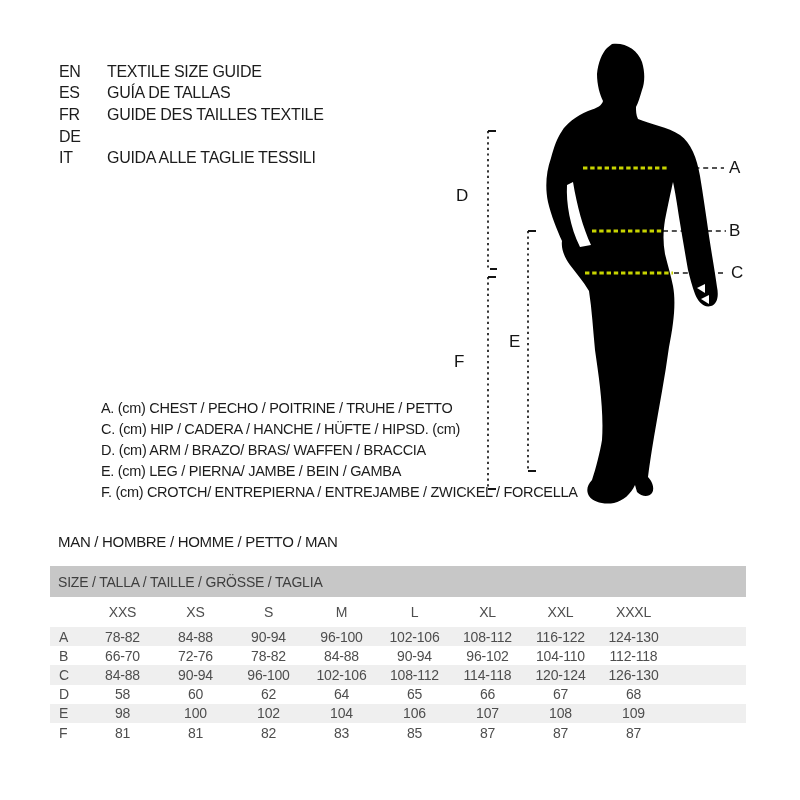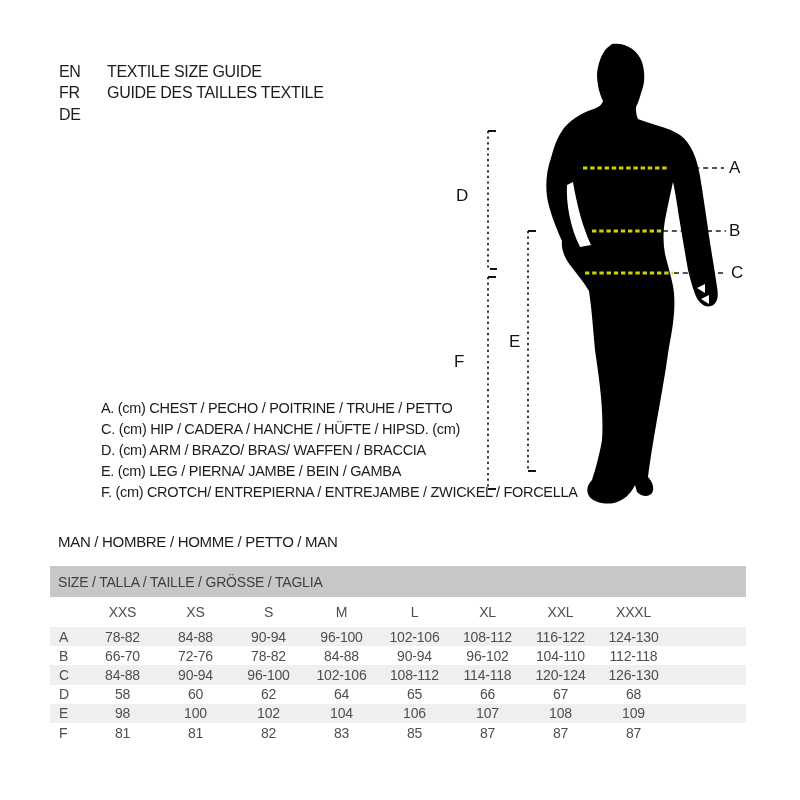--- a/index.html
+++ b/index.html
@@ -52,25 +52,33 @@
 </style>
 </head>
 <body>
 
 <div class="lang-list" id="lang-list">
     <div class="lang-row">
       <div class="lang-code" style="display: inline-block;">EN</div>
       <div class="lang-label">TEXTILE SIZE GUIDE</div>
     </div>
     <div class="lang-row">
+      <div class="lang-code" style="display: inline-block;">ES</div>
+      <div class="lang-label">GUÍA DE TALLAS</div>
+    </div>
+    <div class="lang-row">
       <div class="lang-code" style="display: inline-block;">FR</div>
       <div class="lang-label">GUIDE DES TAILLES TEXTILE</div>
     </div>
     <div class="lang-row">
       <div class="lang-code" style="display: inline-block;">DE</div>
+    </div>
+    <div class="lang-row">
+      <div class="lang-code" style="display: inline-block;">IT</div>
+      <div class="lang-label">GUIDA ALLE TAGLIE TESSILI</div>
     </div>
   </div>
 
 <svg class="figure" width="800" height="800" viewBox="0 0 800 800" aria-hidden="true">
 
   <line class="dash-black" x1="668" y1="168" x2="724" y2="168"></line>
   <line class="dash-black" x1="663" y1="231" x2="726" y2="231"></line>
   <line class="dash-black" x1="674" y1="273" x2="726" y2="273"></line>
 
   <line class="dash-dot" x1="488" y1="131" x2="488" y2="269"></line>

